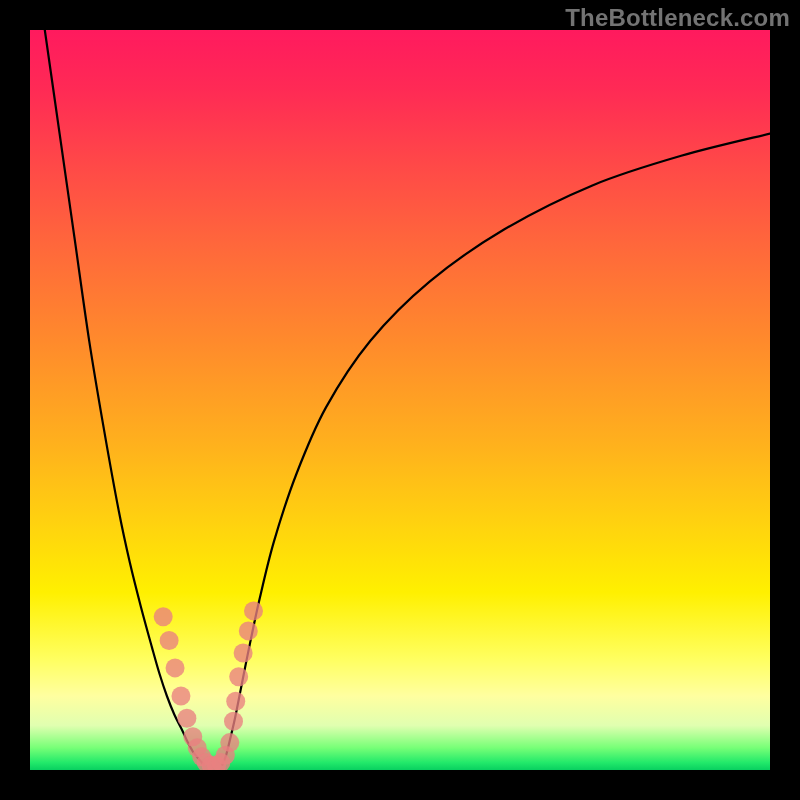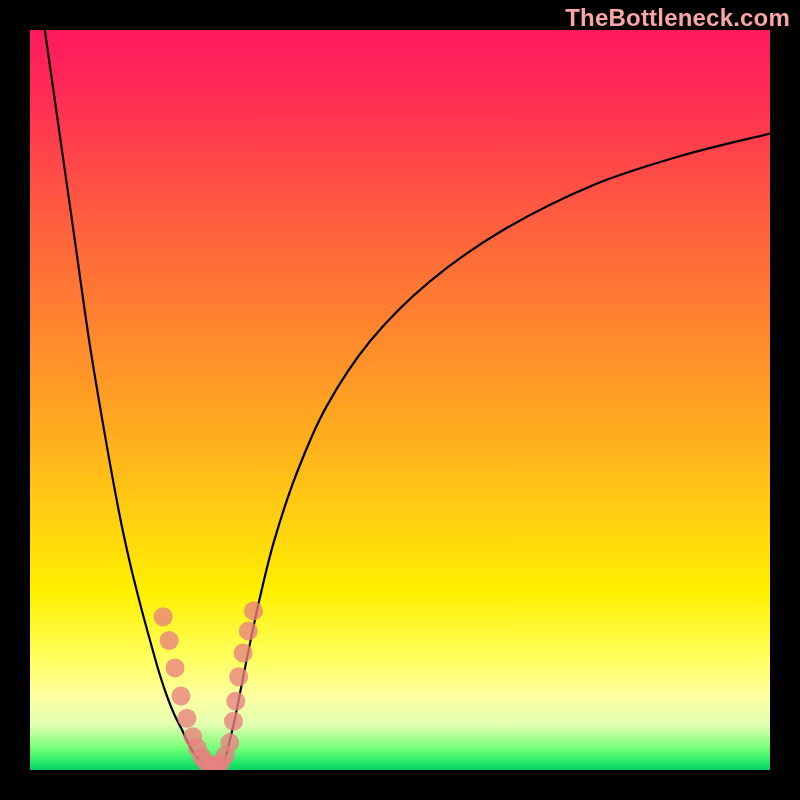--- a/index.html
+++ b/index.html
@@ -62,21 +62,21 @@
     fill: #e98080;
     fill-opacity: 0.78;
   }
   .watermark {
     position: absolute;
     top: 4px;
     right: 10px;
     font-family: Arial, Helvetica, sans-serif;
     font-size: 24px;
     font-weight: 600;
-    color: #fca5a5;
+    color: #737373;
     letter-spacing: 0.2px;
     user-select: none;
   }
 </style>
 </head>
 <body>
 
 <div class="frame">
   <div class="plot-area">
     <svg viewBox="0 0 740 740">

